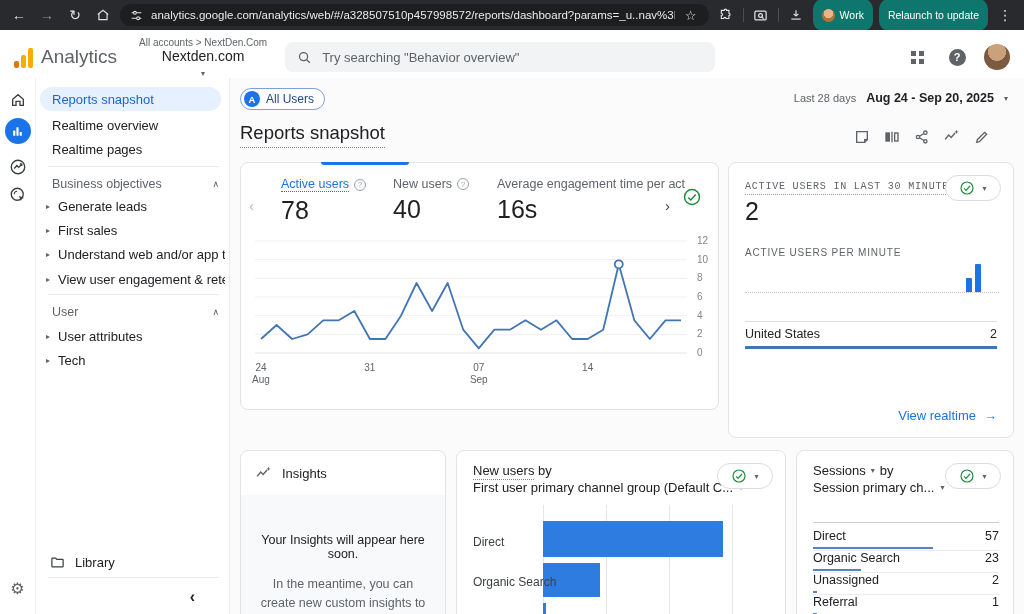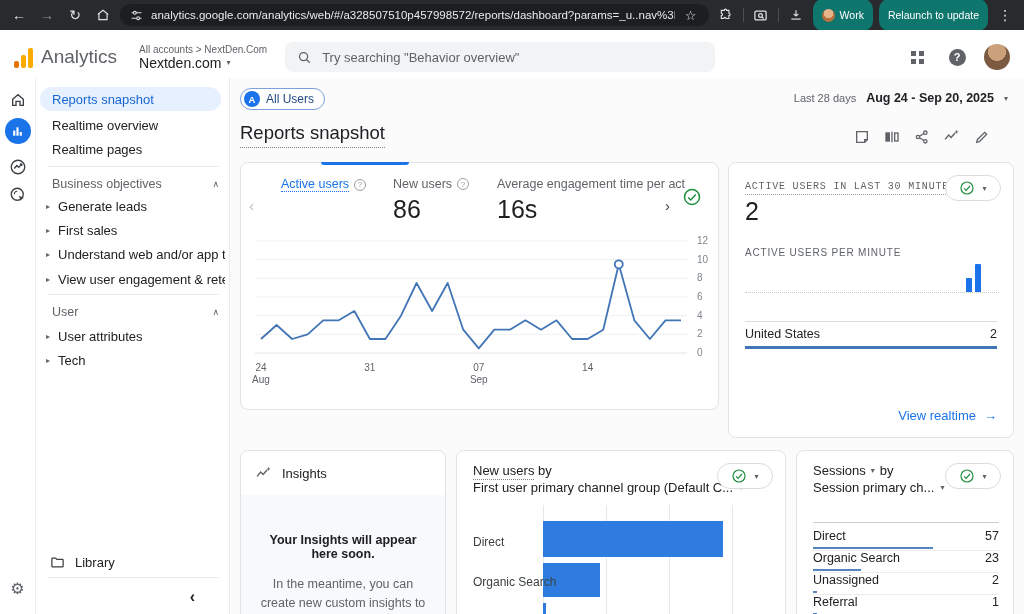--- a/index.html
+++ b/index.html
@@ -26,21 +26,21 @@
   .ga-header { position:absolute; left:0; top:30px; width:1024px; height:55px; background:#fff;
     border-bottom:1px solid #e4e6e9; display:flex; align-items:center; padding:0 14px; }
   .ga-logo { display:flex; align-items:flex-end; gap:2px; height:22px; margin-right:8px; }
   .ga-logo i { display:block; width:5px; border-radius:2px; }
   .ga-logo .b1 { height:7px; background:#e37400; }
   .ga-logo .b2 { height:13px; background:#f9ab00; }
   .ga-logo .b3 { height:20px; background:#f9ab00; }
   .ga-product { font-size:19px; color:#5f6368; margin-right:22px; }
   .acct { display:flex; flex-direction:column; margin-right:18px; }
   .acct-breadcrumb { font-size:10px; color:#5f6368; }
-  .acct-name { font-size:14px; color:#202124; display:flex; align-items:center; gap:5px; }
+  .acct-name { font-size:14px; color:#202124; display:flex; align-items:center; gap:5px;flex-direction:column; }
   .caret { color:#5f6368; font-size:8px; }
   .ga-search { width:430px; height:30px; background:#f1f3f4; border-radius:8px;
     display:flex; align-items:center; padding:0 12px; gap:10px; }
   .ga-search input { border:0; outline:0; background:transparent; flex:1; font-size:13px;
     color:#3c4043; font-family:"Liberation Sans",sans-serif; }
   .ga-search input::placeholder { color:#5f6368; }
   .hspace { flex:1; }
   .hicon { width:26px; height:26px; display:flex; align-items:center; justify-content:center;
     color:#5f6368; margin-left:14px; }
   .grid-ic { display:grid; grid-template-columns:5px 5px; grid-gap:3px; }
@@ -131,21 +131,21 @@
     justify-content:space-between; font-size:12.5px; color:#202124; }
   .rt-rowbar { position:absolute; left:16px; right:16px; top:183px; height:3px; background:#4175b6; }
   .view-realtime { position:absolute; right:16px; bottom:14px; display:flex; align-items:center;
     gap:8px; color:#1a73e8; font-size:13px; }
 
   
   .ins-head { position:absolute; left:14px; top:14px; display:flex; align-items:center; gap:10px;
     font-size:13px; color:#202124; }
   .ins-body { position:absolute; left:0; right:0; top:44px; bottom:0; background:#f8f9fa;
     text-align:center; padding:0 18px; }
-  .ins-headline { margin-top:38px; font-size:12.5px; font-weight:bold; color:#202124; }
+  .ins-headline { margin-top:38px; font-size:12.5px; font-weight:normal; color:#202124; }
   .ins-para { margin-top:14px; font-size:12.5px; color:#5f6368; line-height:1.55; }
 
   
   .nu-title { position:absolute; left:16px; top:12px; font-size:13px; color:#202124; }
   .nu-title .dotted { border-bottom:1.5px dotted #80868b; padding-bottom:1px; }
   .nu-title2 { position:absolute; left:16px; top:29px; font-size:13px; color:#202124;
     display:flex; align-items:center; gap:6px; }
   .nu-plot { position:absolute; left:0; right:0; top:54px; bottom:0; }
   .vgrid { position:absolute; top:0; bottom:0; width:1px; background:#e5e7ea; }
   .hbar { position:absolute; left:86px; background:#2e7ce0; }
@@ -397,27 +397,28 @@
 
     <div class="card card-overview">
       <div class="metric-indicator"></div>
       <div class="ov-chevron" style="left:8px;color:#b8bcc2">‹</div>
       <div class="metrics">
         <div class="metric m0" style="width:100px">
           <div class="metric-label">
               <span class="lbl">Active users</span>
             <span class="info-ic">?</span>
             </div>
+          <div class="metric-value">78</div>
         </div>
         <div class="metric" style="width:92px">
           <div class="metric-label">
               <span>New users</span>
             <span class="info-ic">?</span>
             </div>
-          <div class="metric-value">86</div>
+          <div class="metric-value">40</div>
         </div>
         <div class="metric m2">
           <div class="metric-label">
               <span>Average engagement time per active us</span>
             </div>
           <div class="metric-value">16s</div>
         </div>
       </div>
       <div class="ov-chevron" style="left:424px;color:#3c4043">›</div>
       <div class="checkmark" style="position:absolute;right:16px;top:24px">

